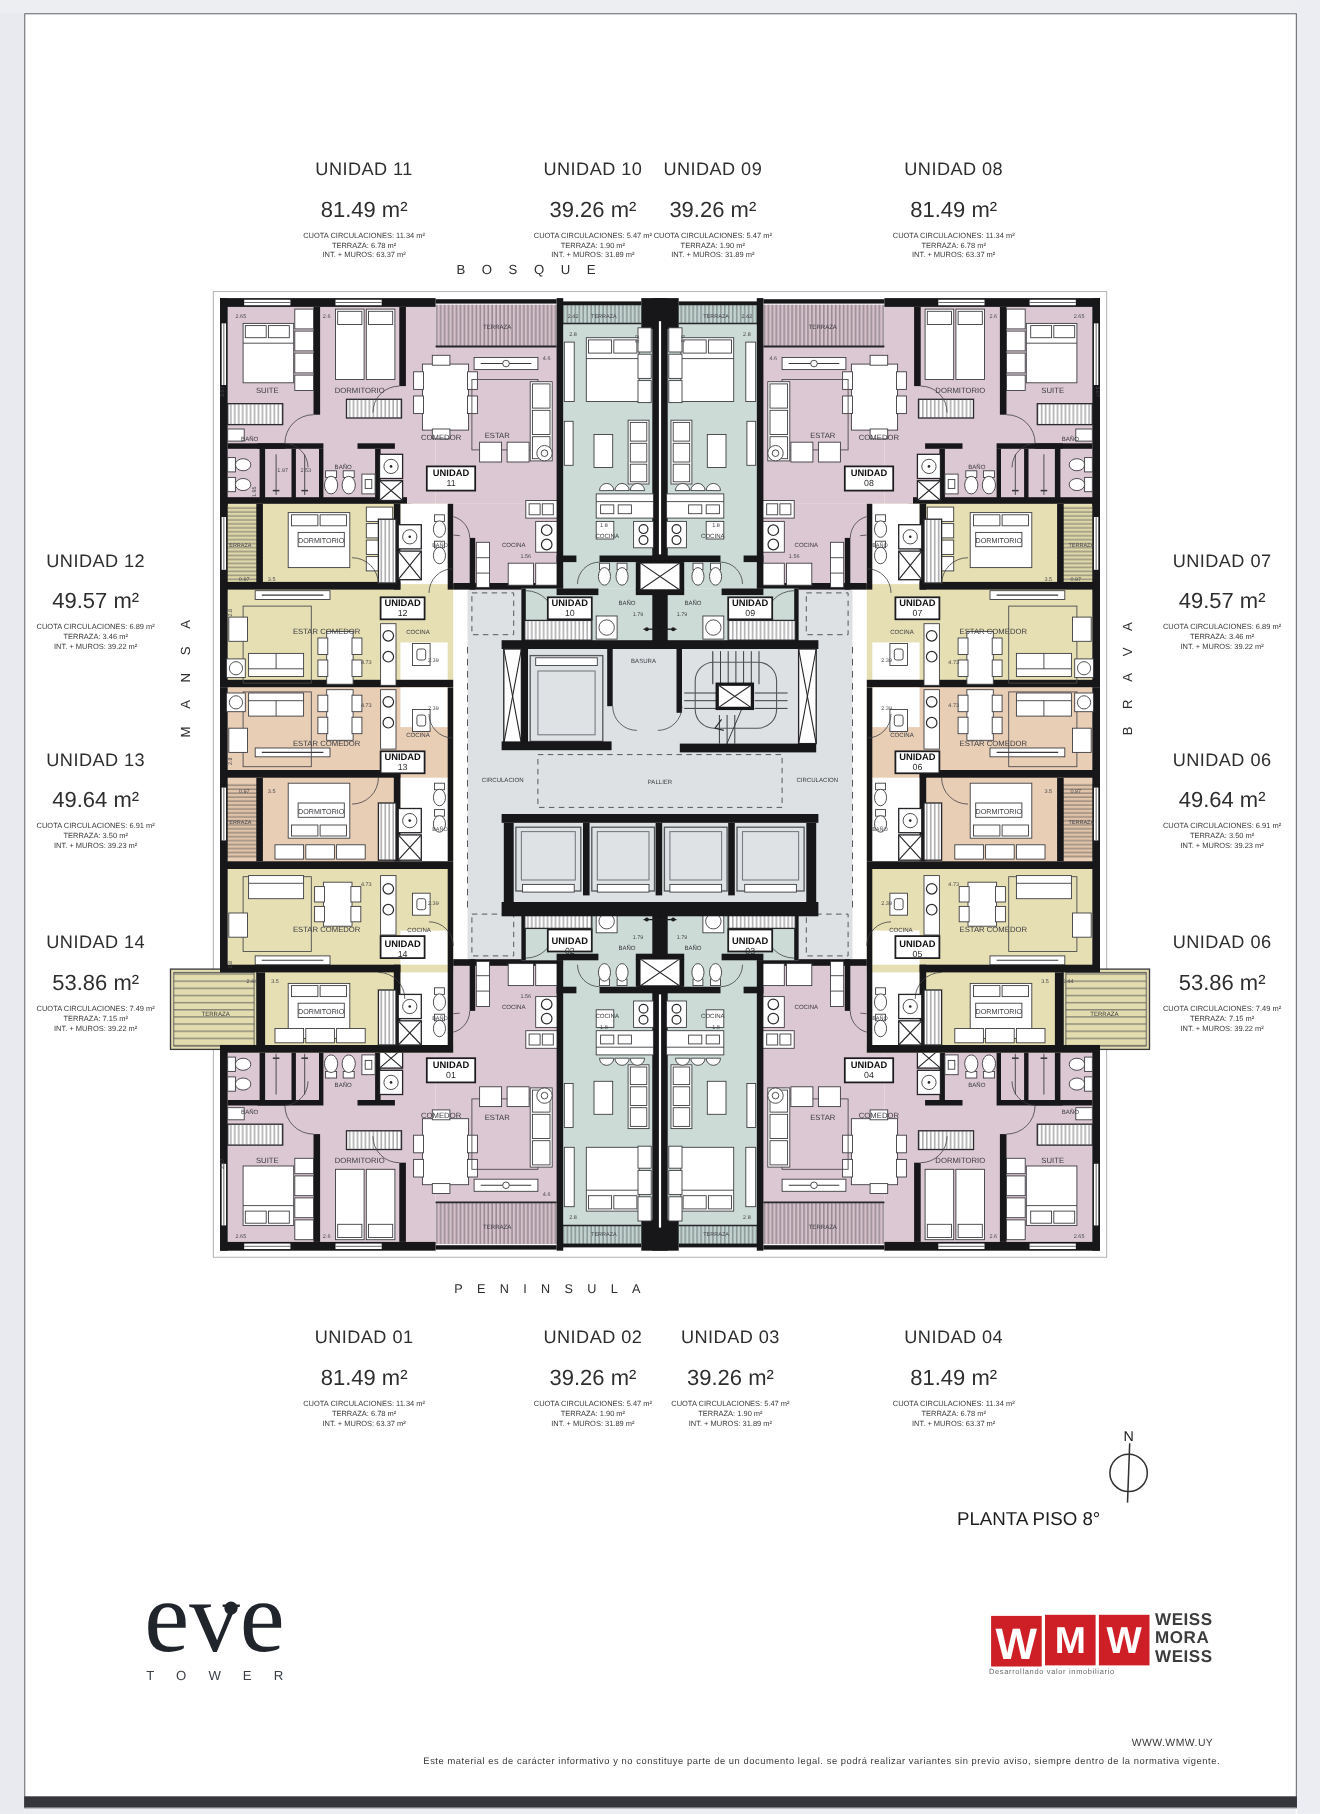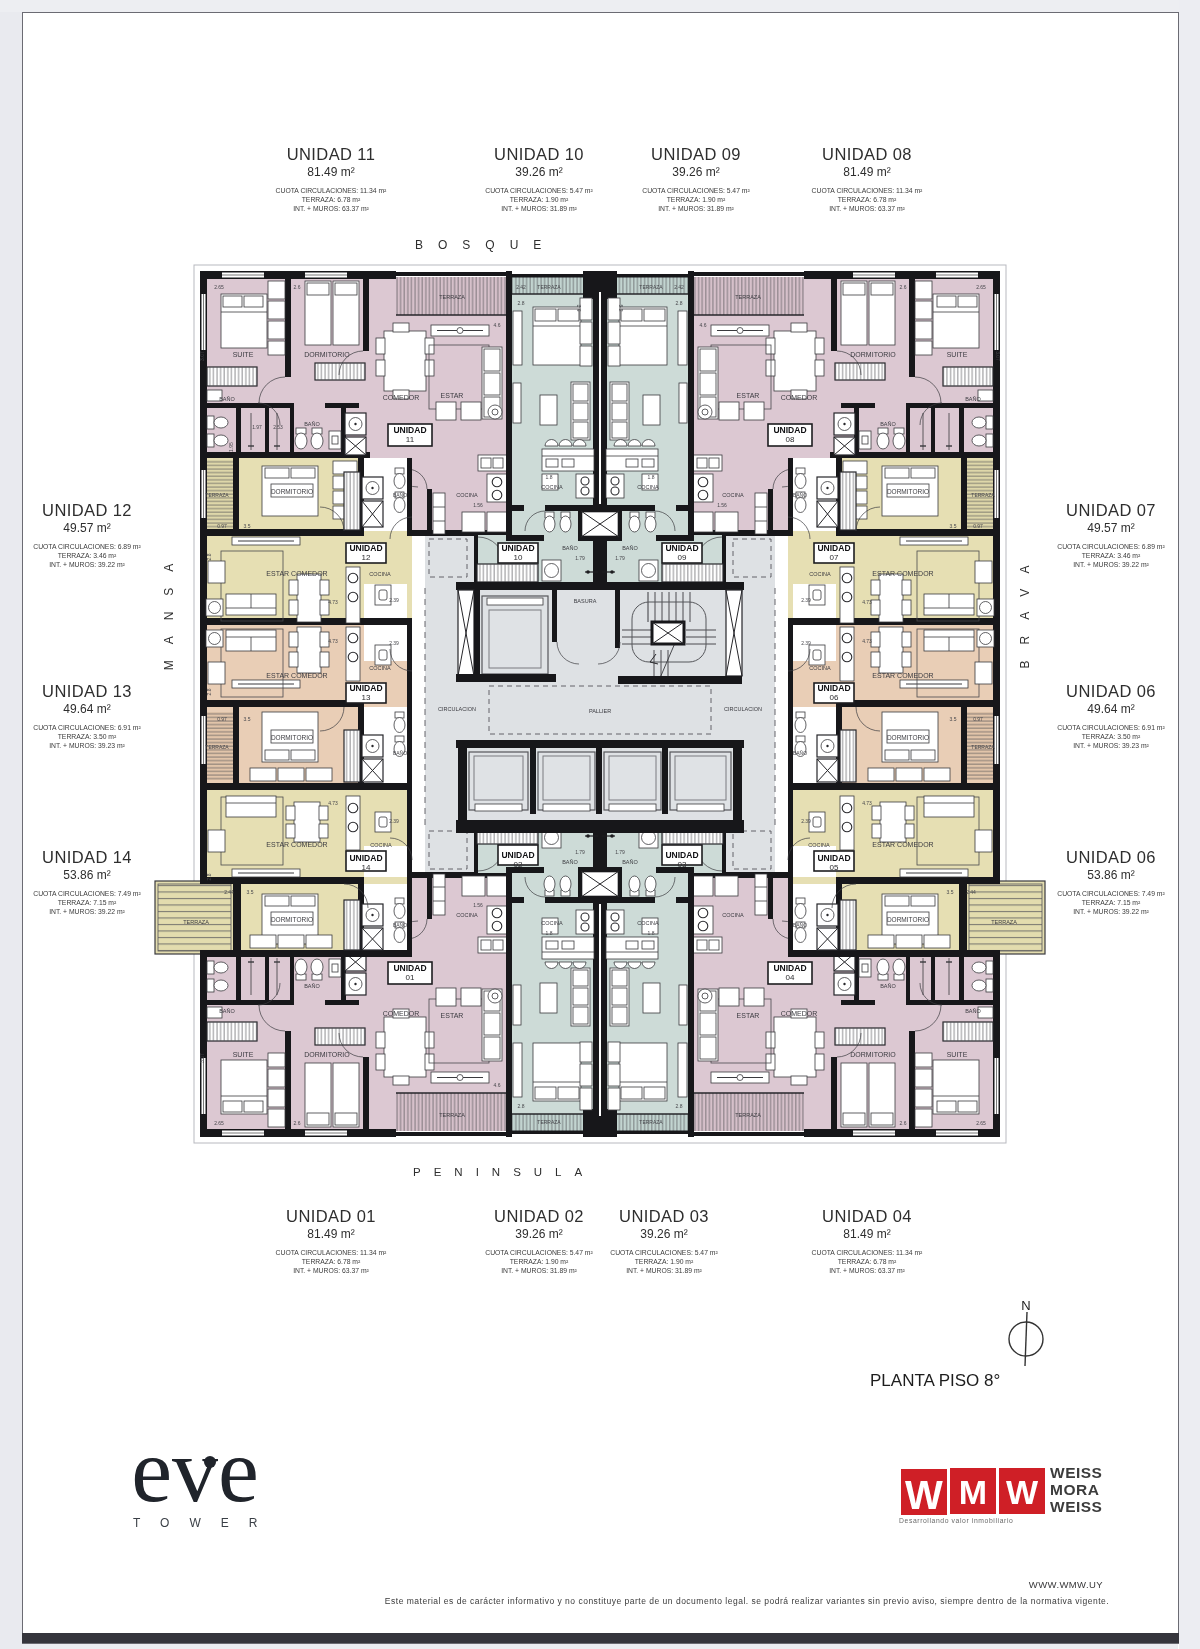--- a/index.html
+++ b/index.html
@@ -1,21 +1,21 @@
 <!DOCTYPE html>
 <html><head>
 <meta charset="utf-8">
 <style>
 html,body{margin:0;padding:0;width:1200px;height:1649px;background:#fff;overflow:hidden}
 *{box-sizing:border-box}
 body{font-family:"Liberation Sans",sans-serif;position:relative}
 .abs{position:absolute}
 .hdr{text-align:center;color:#2e2e2e}
 .hdr .t1{font-size:16.5px;letter-spacing:.4px}
-.hdr .t2{font-size:12px;margin-top:1px}
+.hdr .t2{font-size:20px;margin-top:16px}
 .hdr .t3{font-size:6.8px;margin-top:8px;line-height:8.8px;color:#3a3a3a}
 svg text{font-family:"Liberation Sans",sans-serif}
 .wl{fill:#17171a}
 .fu{fill:#fff;stroke:#3a3a3e;stroke-width:.8}
 .fo{fill:none;stroke:#4a4a4e;stroke-width:.8}
 .dk{stroke:#26262a;stroke-width:1.2;fill:#fff}
 .arc{fill:none;stroke:#3c3c40;stroke-width:.7}
 .lab{font-size:7px;fill:#3b3b40}
 .lab2{font-size:5.5px;fill:#3b3b40}
 .dim{font-size:5px;fill:#47474c}
@@ -40,21 +40,21 @@
     <div class="t2">81.49 m²</div>
 <div class="t3">CUOTA CIRCULACIONES: 11.34 m²<br>TERRAZA: 6.78 m²<br>INT. + MUROS: 63.37 m²</div>
 </div>
 
 <div class="abs hdr" style="left:459px;top:145px;width:160px">
 <div class="t1">UNIDAD 10</div>
     <div class="t2">39.26 m²</div>
 <div class="t3">CUOTA CIRCULACIONES: 5.47 m²<br>TERRAZA: 1.90 m²<br>INT. + MUROS: 31.89 m²</div>
 </div>
 
-<div class="abs hdr" style="left:616px;top:145px;width:160px">
+<div class="abs hdr" style="left:568px;top:145px;width:160px">
 <div class="t1">UNIDAD 09</div>
     <div class="t2">39.26 m²</div>
 <div class="t3">CUOTA CIRCULACIONES: 5.47 m²<br>TERRAZA: 1.90 m²<br>INT. + MUROS: 31.89 m²</div>
 </div>
 
 <div class="abs hdr" style="left:787px;top:145px;width:160px">
 <div class="t1">UNIDAD 08</div>
     <div class="t2">81.49 m²</div>
 <div class="t3">CUOTA CIRCULACIONES: 11.34 m²<br>TERRAZA: 6.78 m²<br>INT. + MUROS: 63.37 m²</div>
 </div>

